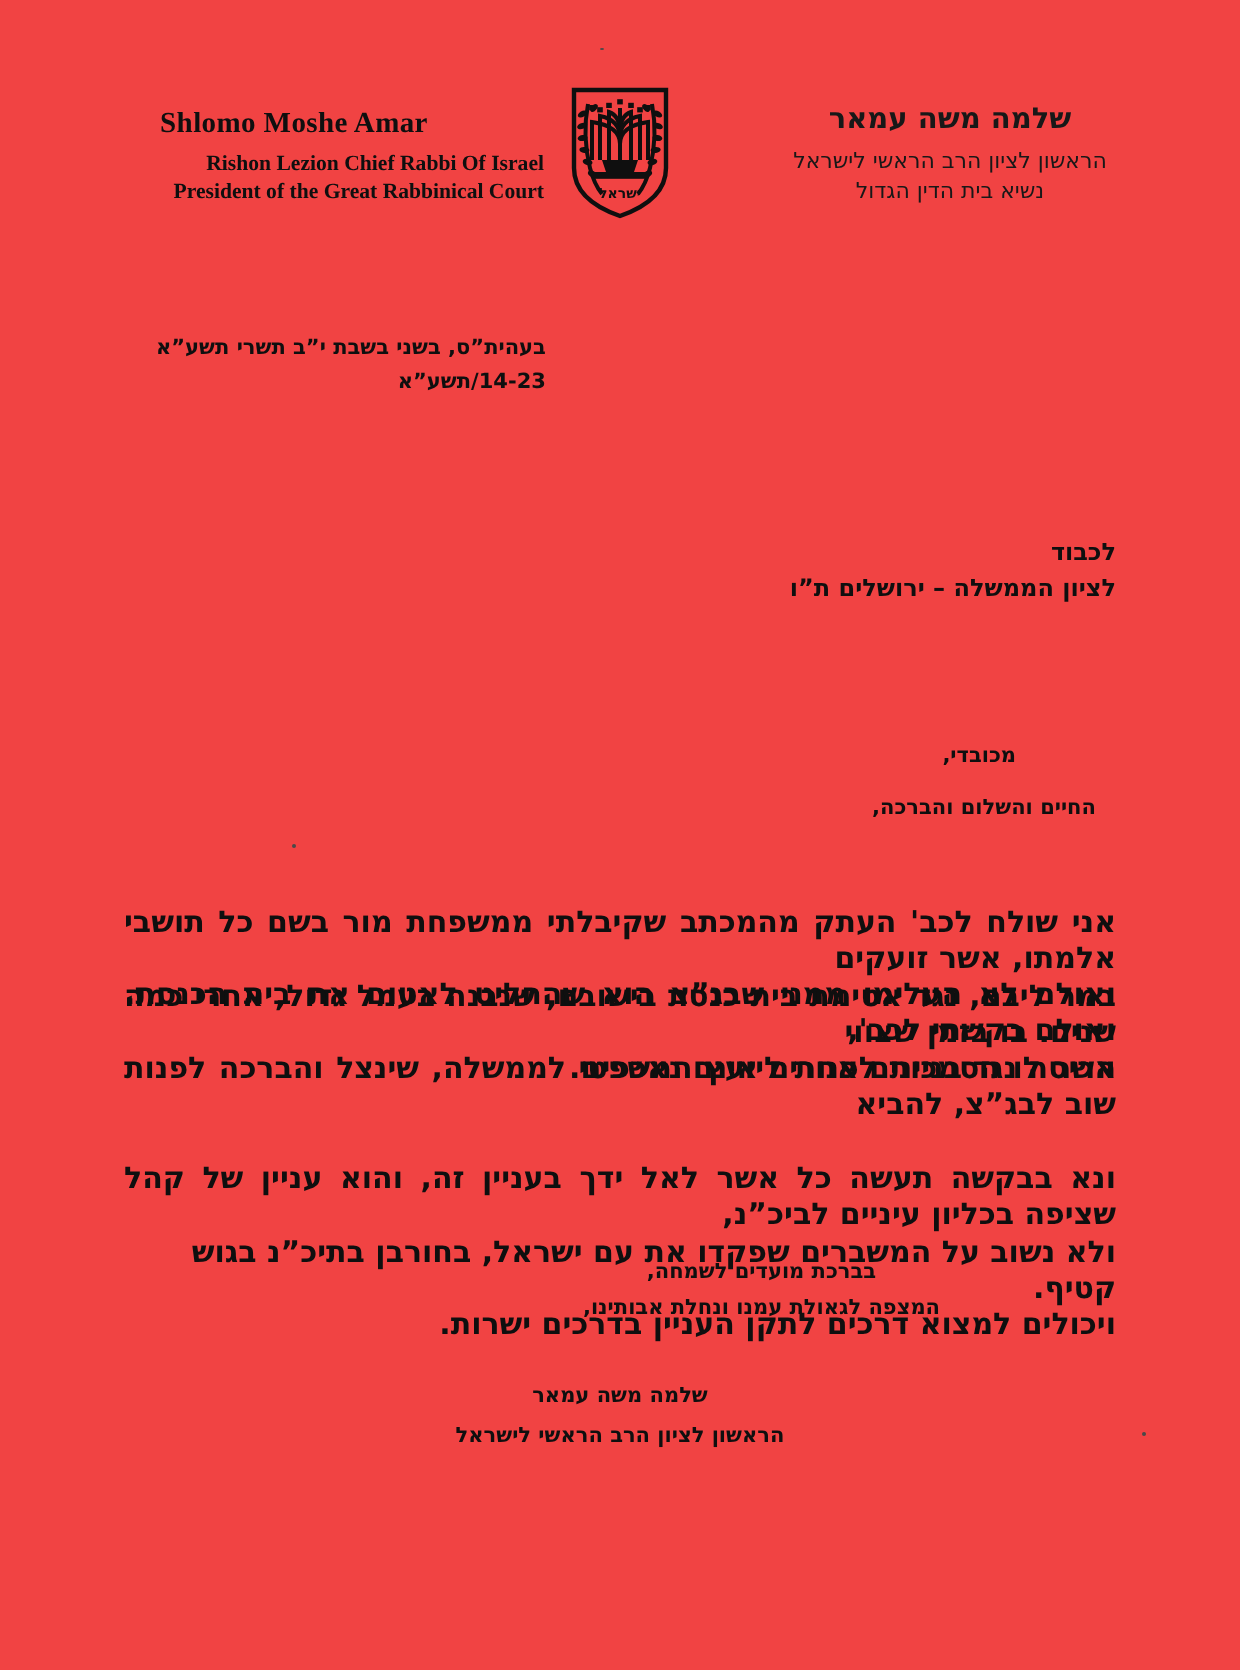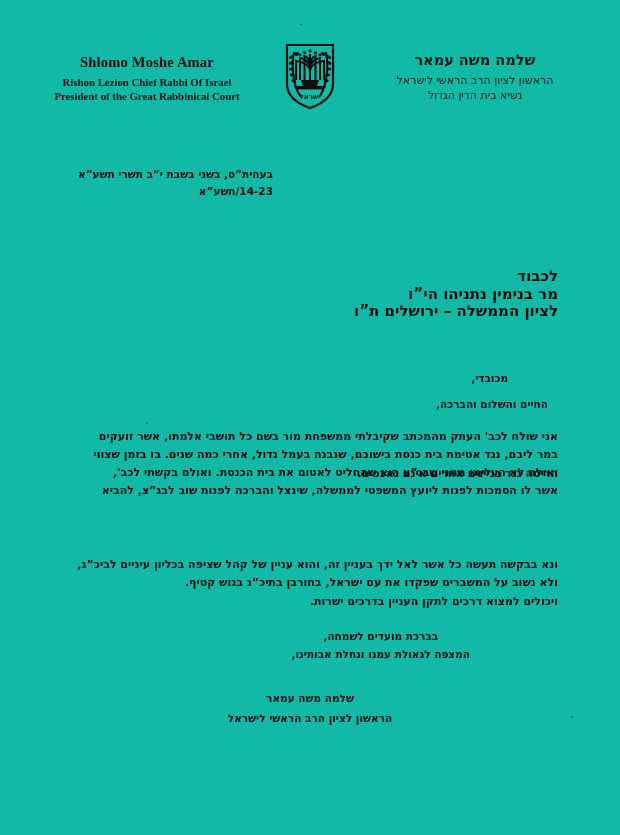--- a/index.html
+++ b/index.html
@@ -9,21 +9,21 @@
     background: #ffffff;
   }
   body {
     font-family: "Liberation Serif", "DejaVu Serif", serif;
     color: #1a1a1a;
   }
   .page {
     position: relative;
     width: 620px;
     height: 835px;
-    background: #14b8a6;
+    background: #ef4444;
     overflow: hidden;
     margin: 0 auto;
     
     filter: contrast(1.02);
   }
 
   
   .letterhead {
     position: absolute;
     top: 30px;
@@ -45,20 +45,21 @@
     font-weight: bold;
     letter-spacing: 0.2px;
     margin-bottom: 4px;
     white-space: nowrap;
   }
   .lh-left .title-line {
     font-size: 10.8px;
     font-weight: bold;
     line-height: 14px;
     white-space: nowrap;
+    text-align: right;
   }
   .lh-right {
     position: absolute;
     right: 30px;
     top: 22px;
     width: 230px;
     text-align: center;
     direction: rtl;
     font-family: "DejaVu Sans", "Liberation Sans", sans-serif;
   }
@@ -101,21 +102,21 @@
   .datebox .ref { direction: rtl; unicode-bidi: plaintext; }
 
   
   .addressee {
     position: absolute;
     top: 268px;
     right: 62px;
     direction: rtl;
     text-align: right;
     font-family: "DejaVu Sans", "Liberation Sans", sans-serif;
-    font-size: 15px;
+    font-size: 12px;
     font-weight: bold;
     line-height: 17.5px;
     color: #111;
   }
 
   
   .salutation {
     position: absolute;
     top: 372px;
     right: 112px;
@@ -138,24 +139,25 @@
 
   
   .body-block {
     position: absolute;
     left: 62px;
     width: 496px;
     direction: rtl;
     text-align: justify;
     text-align-last: right;
     font-family: "DejaVu Sans", "Liberation Sans", sans-serif;
-    font-size: 11px;
+    font-size: 15px;
     font-weight: bold;
     line-height: 18.3px;
     color: #111;
+    margin-top: 24px;
   }
   .para-1 { top: 428px; }
   .para-2 { top: 464px; }
   .para-3 { top: 556px; }
 
   .body-block p { margin: 0; }
   .line-last { text-align: right; }
 
   
   .closing {
@@ -265,21 +267,20 @@
     </div>
   </div>
 
   <div class="datebox">
     <div>בעהית”ס, בשני בשבת י”ב תשרי תשע”א</div>
     <div class="ref">14-23/תשע”א</div>
   </div>
 
   <div class="addressee">
     <div>לכבוד</div>
-    <div>מר בנימין נתניהו הי”ו</div>
     <div>לציון הממשלה – ירושלים ת”ו</div>
   </div>
 
   <div class="salutation">מכובדי,</div>
   <div class="greeting">החיים והשלום והברכה,</div>
 
   <div class="body-block para-1">
     <p>אני שולח לכב' העתק מהמכתב שקיבלתי ממשפחת מור בשם כל תושבי אלמתו, אשר זועקים</p>
     <p>במר ליבם, נגד אטימת בית כנסת בישובם, שנבנה בעמל גדול, אחרי כמה שנים. בו בזמן שצווי</p>
     <p class="line-last">הריסה נגד בניינים אחרים אינם נאכפים.</p>

